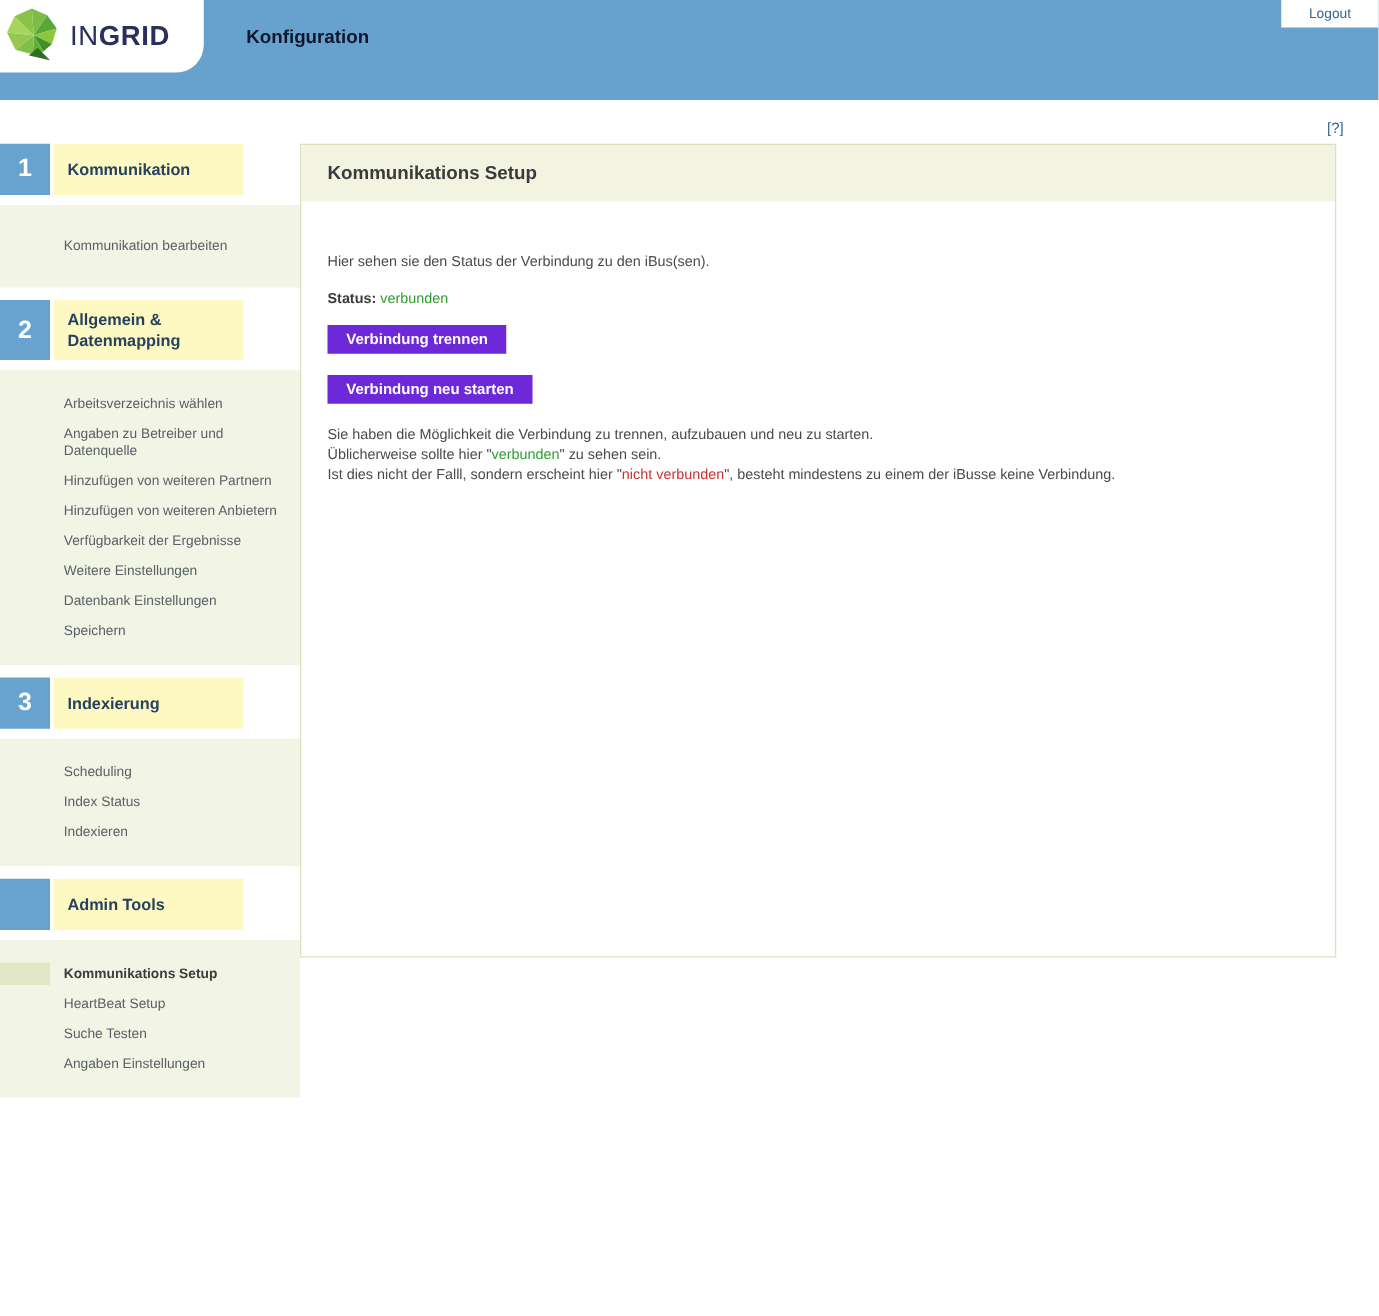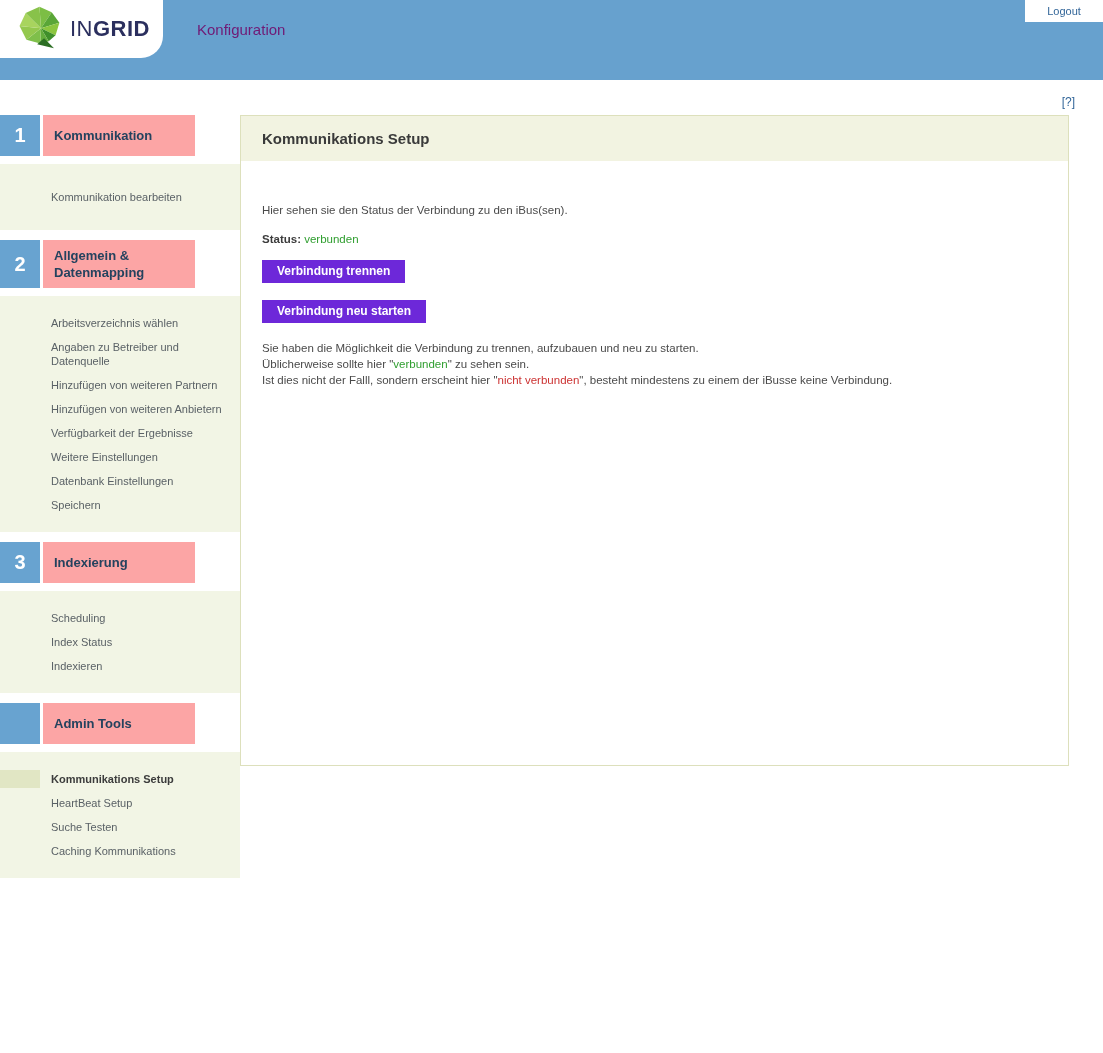--- a/index.html
+++ b/index.html
@@ -3,39 +3,39 @@
 <meta charset="utf-8">
 <style>
   * { margin:0; padding:0; box-sizing:border-box; }
   html,body { background:#ffffff; }
   body { font-family:"Liberation Sans", sans-serif; }
   .page { position:relative; width:1103px; height:1053px; background:#ffffff; overflow:hidden; }
 
   
   .topbar { position:absolute; left:0; top:0; width:1103px; height:80px; background:#67A1CE; }
   .logo-box { position:absolute; left:0; top:0; width:163px; height:58px; background:#ffffff;
-              border-bottom-right-radius:22px; display:flex; align-items:center; padding-left:18px; }
+              border-bottom-right-radius:22px; display:flex; align-items:center; padding-left:4px; }
   .logo-gem { width:46px; height:50px; flex:0 0 auto; }
   .logo-text { font-size:22px; color:#2B2F5E; margin-left:6px; letter-spacing:0.5px; }
   .logo-text .lt-light { font-weight:400; }
   .logo-text .lt-bold { font-weight:700; }
   .app-title { position:absolute; left:197px; top:0; height:58px; line-height:60px;
-               color:#701a75; font-size:15px; font-weight:400; }
+               color:#0f172a; font-size:15px; font-weight:700; }
   .logout-btn { position:absolute; right:0; top:0; width:78px; height:22px; background:#ffffff;
                 color:#336699; font-size:11px; text-align:center; line-height:22px; cursor:pointer; }
 
   
   .help-link { position:absolute; right:28px; top:95px; color:#336699; font-size:12px; cursor:pointer; }
 
   
   .sidebar { position:absolute; left:0; top:115px; width:240px; }
   .sec-head { display:flex; margin-bottom:8px; }
   .sec-num { width:40px; background:#68A3D0; color:#ffffff; font-size:20px; font-weight:700;
              display:flex; align-items:center; justify-content:center; margin-right:3px; }
-  .sec-band { width:152px; background:#fca5a5; color:#24425E; font-size:13px; font-weight:700;
+  .sec-band { width:152px; background:#fef9c3; color:#24425E; font-size:13px; font-weight:700;
               display:flex; align-items:center; padding:7px 8px 7px 11px; min-height:41px; line-height:17px; }
   .panel { width:240px; background:#F2F5E5; padding:15px 0; margin-bottom:10px; }
   .panel.single { padding:21px 0; }
   .nav-item { position:relative; font-size:11px; color:#5A6166; line-height:14px;
               padding:5px 18px 5px 51px; cursor:pointer; }
   .nav-item.active { font-weight:700; color:#3C3C3C; }
   .nav-item.active::before { content:""; position:absolute; left:0; top:3px; bottom:3px; width:40px;
                              background:#E1E6C4; }
 
   
@@ -117,21 +117,21 @@
     </div>
 
     <div class="sec-head">
       <div class="sec-num"></div>
       <div class="sec-band">Admin Tools</div>
     </div>
     <div class="panel">
       <div class="nav-item active">Kommunikations Setup</div>
       <div class="nav-item">HeartBeat Setup</div>
       <div class="nav-item">Suche Testen</div>
-      <div class="nav-item">Caching Kommunikations</div>
+      <div class="nav-item">Angaben Einstellungen</div>
     </div>
 
   </div>
 
   <div class="main-box">
     <div class="main-head">Kommunikations Setup</div>
     <div class="main-content">
       <p class="intro-line">Hier sehen sie den Status der Verbindung zu den iBus(sen).</p>
       <p class="status-line"><span class="status-label">Status:</span> <span class="status-value">verbunden</span></p>
       <button class="action-btn">Verbindung trennen</button>

